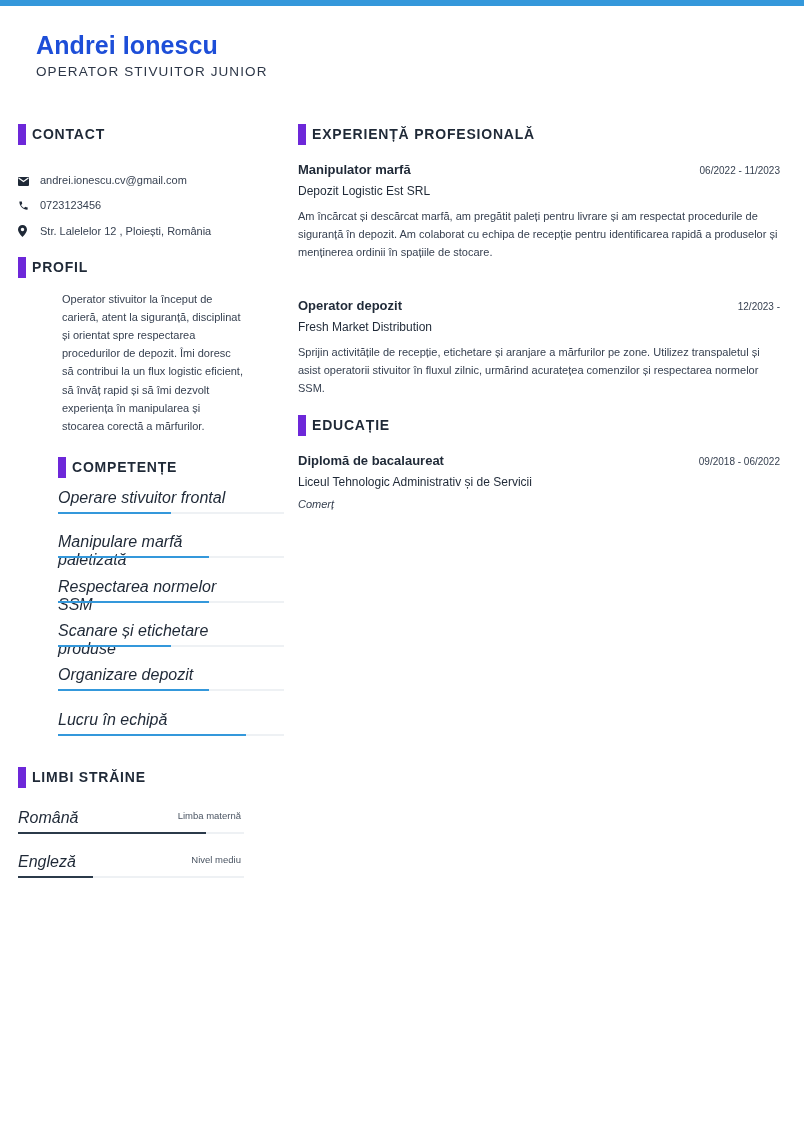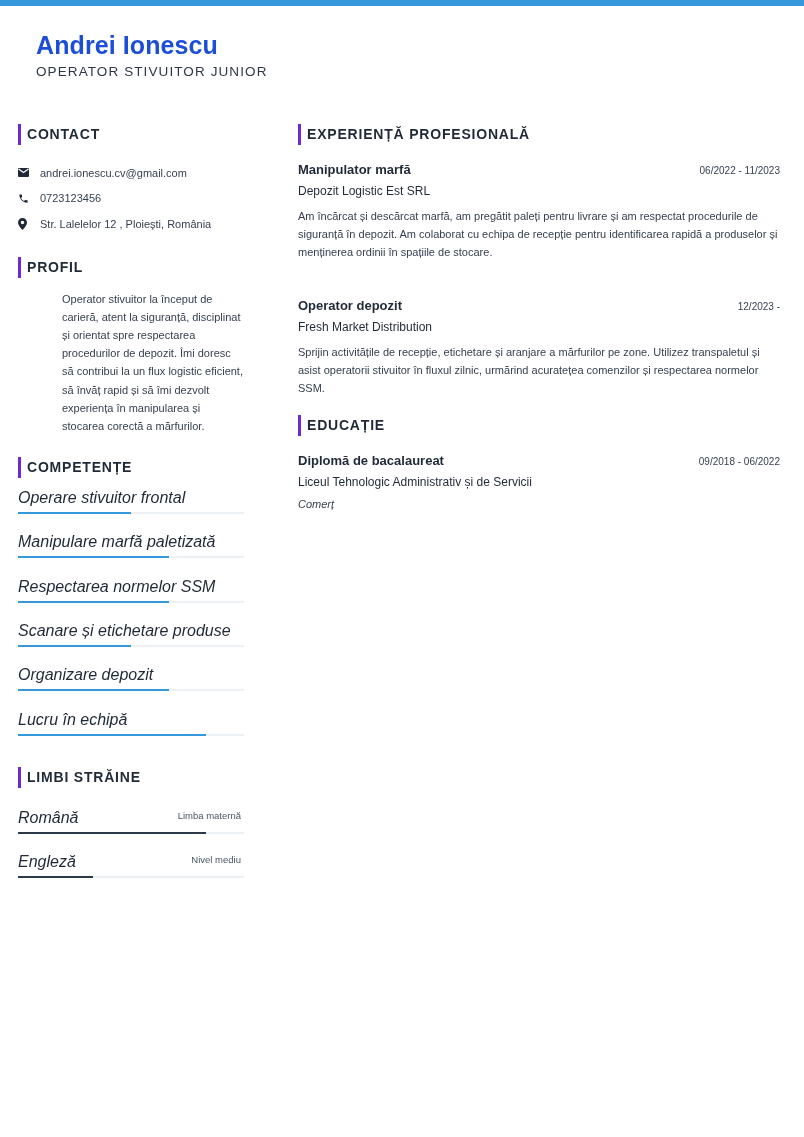--- a/index.html
+++ b/index.html
@@ -6,31 +6,31 @@
     html, body { width: 804px; height: 1137px; background: #ffffff; }
     body { font-family: "Liberation Sans", "DejaVu Sans", sans-serif; color: #1f2937; position: relative; overflow: hidden; }
     .top-bar { position: absolute; left: 0; top: 0; width: 804px; height: 6px; background: #3498db; }
     .header { position: absolute; left: 36px; top: 30px; }
     .name { font-size: 25px; font-weight: bold; color: #1d4ed8; letter-spacing: 0.1px; line-height: 30px; }
     .job-title { font-size: 13.5px; color: #2d3748; letter-spacing: 1.1px; margin-top: 4px; }
 
     .left { position: absolute; left: 18px; top: 124px; width: 226px; }
     .right { position: absolute; left: 298px; top: 124px; width: 482px; }
 
-    .section-title { border-left: 3px solid #6d28d9; padding-left: 6px; height: 21px; line-height: 21px; font-size: 14px; font-weight: bold; letter-spacing: 0.8px; color: #1f2937; }
+    .section-title { border-left: 8px solid #6d28d9; padding-left: 6px; height: 21px; line-height: 21px; font-size: 14px; font-weight: bold; letter-spacing: 0.8px; color: #1f2937; }
 
     .contact-list { margin-top: 15px; }
-    .contact-row { display: flex; align-items: center; height: 25.5px; font-size: 11px; color: #374151; }
+    .contact-row { display: flex; align-items: flex-end; height: 25.5px; font-size: 11px; color: #374151; }
     .contact-icon { width: 22px; display: flex; align-items: center; }
     .contact-icon svg { display: block; }
 
     .profil { margin-top: 20px; }
     .profil-text { margin-top: 12px; font-size: 11px; line-height: 18.2px; color: #374151; margin-left: 44px; }
 
-    .skills { margin-top: 22px; }
+    .skills { margin-top: 22px; margin-left: 40px; }
     .skill { position: relative; height: 44.3px; }
     .skill:first-of-type { margin-top: 0; }
     .skill-label { position: absolute; left: 0; top: 8px; font-size: 16px; color: #1f2937; font-style: italic; }
     .bar-track { position: absolute; left: 0; top: 31px; width: 226px; height: 2px; background: #eef1f4; }
     .bar-fill { height: 2px; background: #3498db; }
     .bar-fill.dark { background: #2b3a4a; }
 
     .langs { margin-top: 20px; }
     .lang { position: relative; height: 44.3px; }
     .lang-level { position: absolute; right: 3px; top: 9px; font-size: 9.5px; color: #4b5563; }

